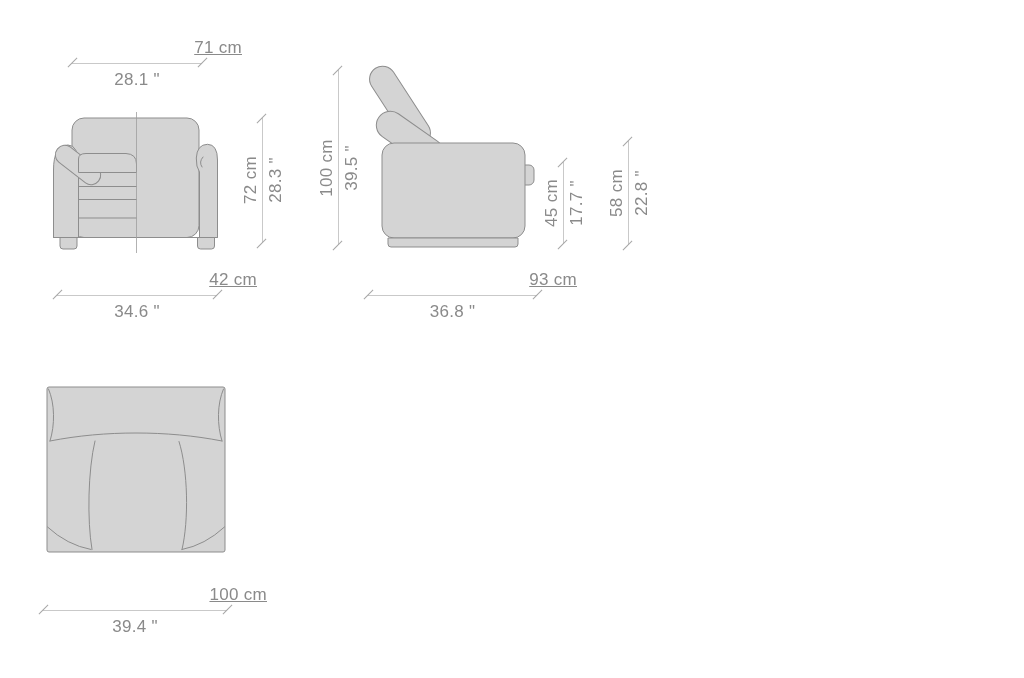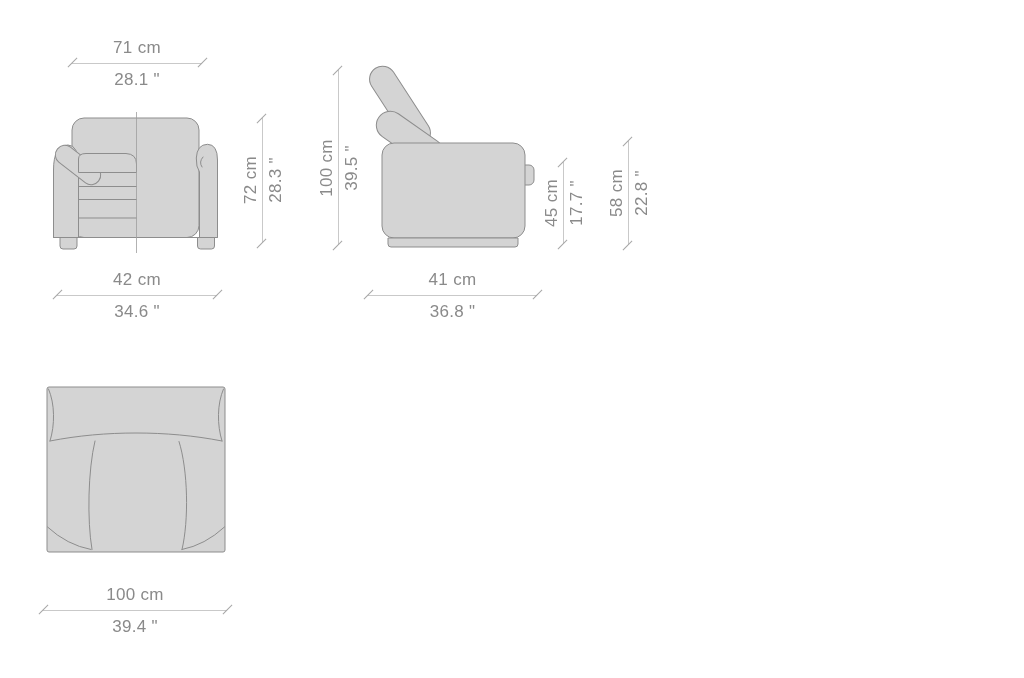--- a/index.html
+++ b/index.html
@@ -17,21 +17,21 @@
   .dim{position:absolute;}
   .dline{position:absolute;background:#c9c9c9;display:block;}
   .tick{position:absolute;display:block;background:#a6a6a6;}
 
   
   .dim-h{left:var(--x);top:var(--y);width:var(--w);height:0;}
   .dim-h .dline{left:0;right:0;top:-0.5px;height:1px;}
   .dim-h .tick{width:1px;height:13px;top:-6.5px;transform:rotate(45deg);}
   .dim-h .tick.t1{left:-0.5px;}
   .dim-h .tick.t2{right:-0.5px;}
-  .dim-h .cm{position:absolute;left:-40px;right:-40px;bottom:5px;text-align:center;line-height:1.1;white-space:nowrap;}
+  .dim-h .cm{position:absolute;left:-40px;right:-40px;bottom:5px;text-align:right;line-height:1.1;white-space:nowrap;text-decoration:underline;}
   .dim-h .in{position:absolute;left:-40px;right:-40px;top:8px;text-align:center;line-height:1.1;white-space:nowrap;}
 
   
   .dim-v{left:var(--x);top:var(--y);height:var(--h);width:0;}
   .dim-v .dline{top:0;bottom:0;left:-0.5px;width:1px;}
   .dim-v .tick{height:1px;width:13px;left:-6.5px;transform:rotate(-45deg);}
   .dim-v .tick.t1{top:-0.5px;}
   .dim-v .tick.t2{bottom:-0.5px;}
   .dim-v .cm,.dim-v .in{position:absolute;white-space:nowrap;line-height:1;
     transform:translate(-50%,-50%) rotate(-90deg);}
@@ -139,21 +139,21 @@
   <div class="dim dim-v" style="--x:628px;--y:141px;--h:104px;--ty:52px;">
     <span class="cm">58 cm</span>
     <i class="dline">
         <u class="tick t1"></u>
         <u class="tick t2"></u>
       </i>
     <span class="in">22.8 "</span>
   </div>
 
   <div class="dim dim-h" style="--x:368px;--y:295px;--w:169px;">
-    <span class="cm">41 cm</span>
+    <span class="cm">93 cm</span>
     <i class="dline">
         <u class="tick t1"></u>
         <u class="tick t2"></u>
       </i>
     <span class="in">36.8 "</span>
   </div>
 
   <div class="dim dim-h" style="--x:43px;--y:610px;--w:184px;">
     <span class="cm">100 cm</span>
     <i class="dline">

